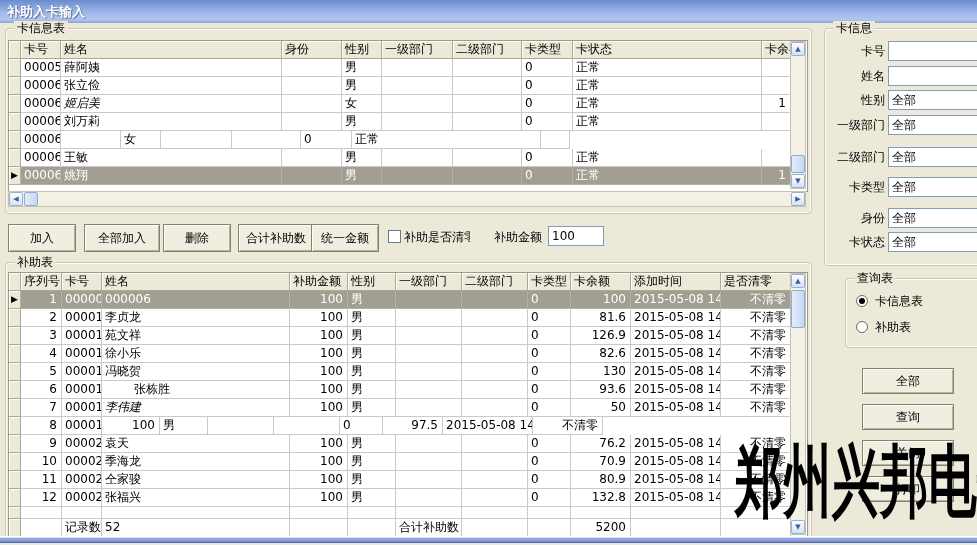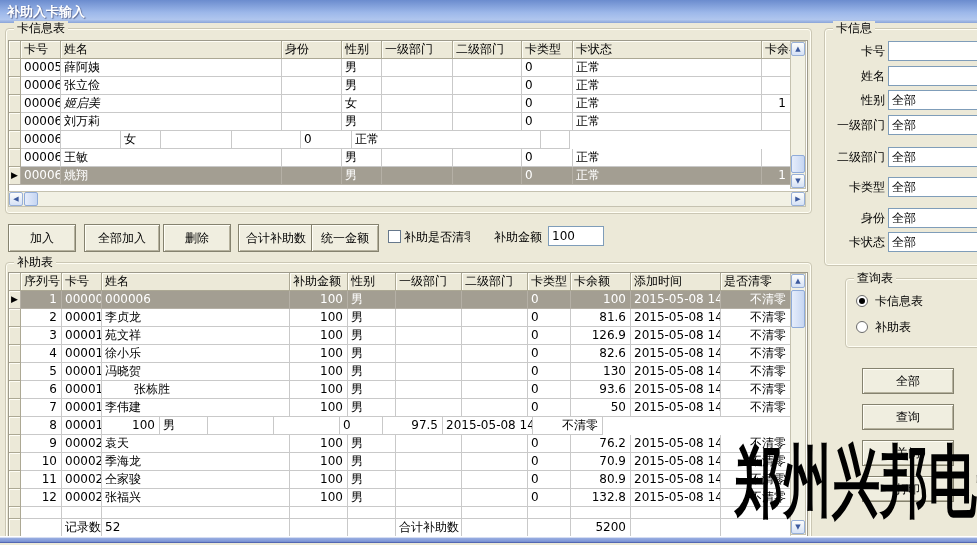--- a/index.html
+++ b/index.html
@@ -285,21 +285,21 @@
           <div class="cell l" style="width: 66px;"></div>
           <div class="cell l" style="width: 43px;">0</div>
           <div class="cell r" style="width: 60px;">93.6</div>
           <div class="cell l" style="width: 90px;">2015-05-08 14:12:</div>
           <div class="cell r" style="width: 70px;">不清零</div>
         </div>
         <div class="trow">
           <div class="cell selcell" style="width: 12px;"></div>
           <div class="cell r" style="width: 41px;">7</div>
           <div class="cell l" style="width: 40px;">000018</div>
-          <div class="cell l" style="width: 188px;">李伟建</div>
+          <div class="cell l" style="width: 188px; font-style: italic;">李伟建</div>
           <div class="cell r" style="width: 58px;">100</div>
           <div class="cell l" style="width: 48px;">男</div>
           <div class="cell l" style="width: 66px;"></div>
           <div class="cell l" style="width: 66px;"></div>
           <div class="cell l" style="width: 43px;">0</div>
           <div class="cell r" style="width: 60px;">50</div>
           <div class="cell l" style="width: 90px;">2015-05-08 14:12:</div>
           <div class="cell r" style="width: 70px;">不清零</div>
         </div>
         <div class="trow">

